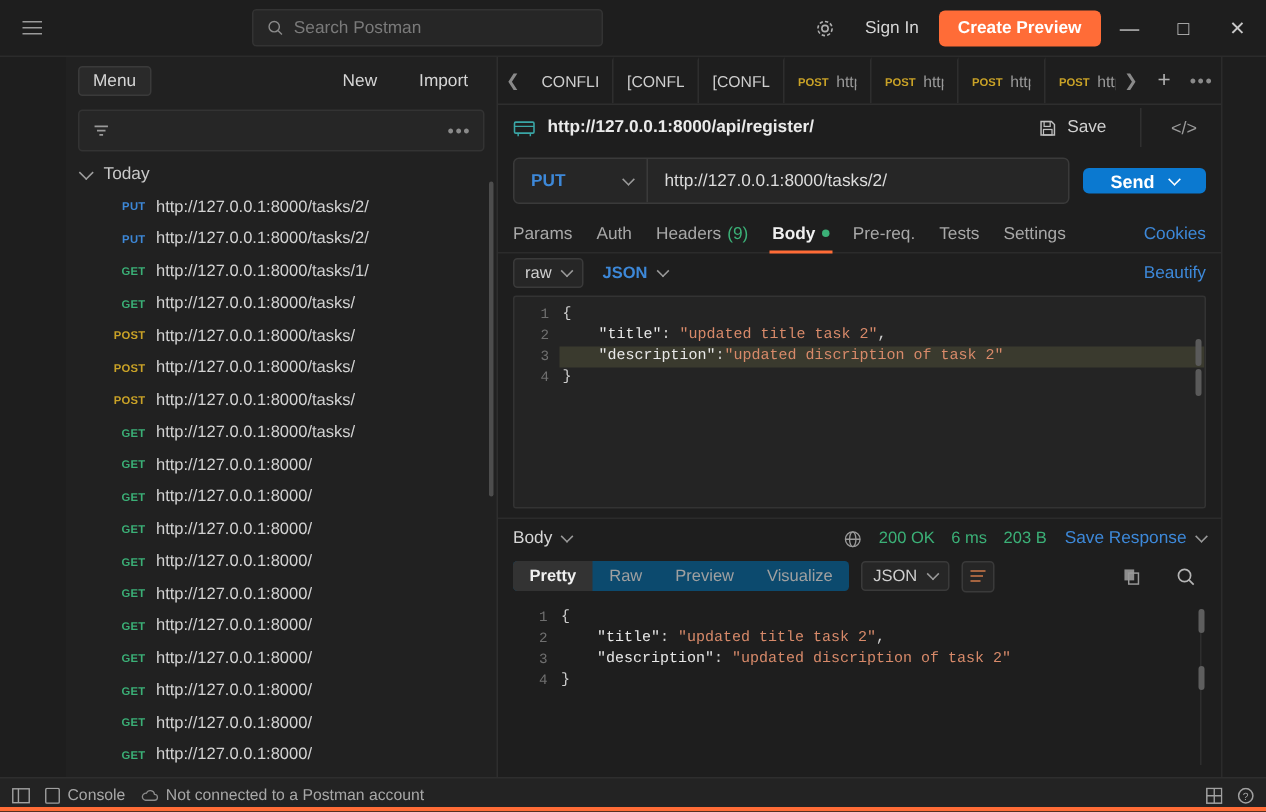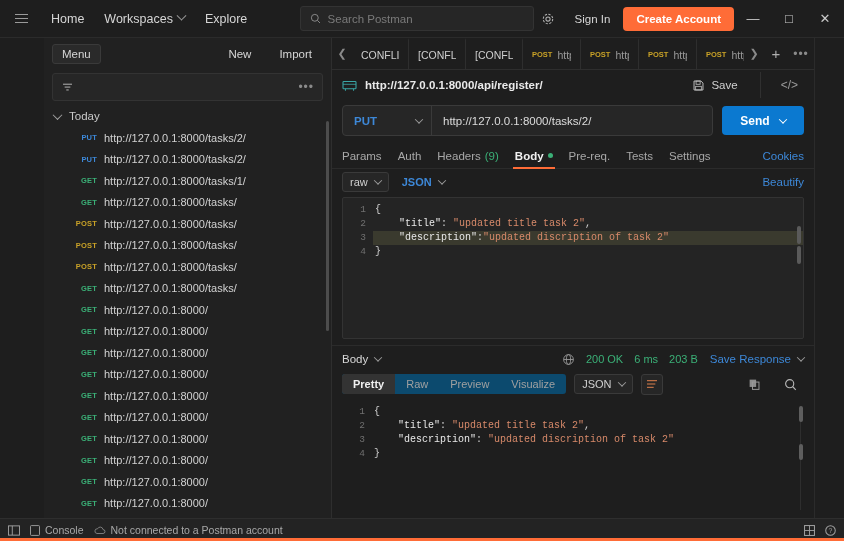--- a/index.html
+++ b/index.html
@@ -19,21 +19,21 @@
     border-bottom: 1px solid #2b2b2b;
   }
   .hamburger { width: 26px; height: 26px; display: flex; align-items: center; justify-content: center; cursor: pointer; }
   .hamburger span { display:block; width: 13px; height: 1px; background: #9a9a9a; box-shadow: 0 4px 0 #9a9a9a, 0 -4px 0 #9a9a9a; }
   .navlinks { display: flex; align-items: center; gap: 2px; margin-left: 8px; }
   .navlink {
     font-size: 12.5px; color: #d6d6d6; padding: 5px 9px; border-radius: 3px;
     cursor: pointer; white-space: nowrap; display: flex; align-items: center; gap: 5px;
   }
   .chev { display:inline-block; width:7px; height:7px; border-right:1.3px solid #9a9a9a; border-bottom:1.3px solid #9a9a9a; transform: rotate(45deg) translate(-2px,-2px); }
-  .searchwrap { flex: 1; display: flex; justify-content: flex-end; }
+  .searchwrap { flex: 1; display: flex; justify-content: center; }
   .searchbox {
     width: 234px; height: 25px; background: #262626; border: 1px solid #333;
     border-radius: 3px; display: flex; align-items: center; gap: 7px; padding: 0 9px;
     cursor: text;
   }
   .searchbox .ph { font-size: 11.5px; color: #7a7a7a; }
   .topright { display: flex; align-items: center; gap: 2px; padding-right: 2px; justify-content: space-between; }
   .iconbtn { width: 28px; height: 26px; display: flex; align-items: center; justify-content: center; cursor: pointer; border-radius: 3px; }
   .signin { font-size: 11.5px; color: #d6d6d6; padding: 5px 11px; cursor: pointer; }
   .createacct {
@@ -97,21 +97,21 @@
   .vsep { width: 1px; height: 26px; background: #303030; margin: 0 6px; }
   .codeicon { font-size: 12px; color: #9a9a9a; cursor:pointer; padding: 0 6px;}
 
   
   .urlrow { display: flex; align-items: center; gap: 9px; padding: 5px 10px 7px 10px; }
   .urlbox { flex: 1; display: flex; align-items: center; height: 31px; border: 1px solid #3a3a3a; border-radius: 4px; background: #262626; overflow:hidden; }
   .methodsel { display: flex; align-items: center; gap: 6px; width: 88px; flex:0 0 88px; padding-left: 11px; font-size: 11.5px; color: #3d88d8; font-weight: bold; cursor: pointer; height:100%; }
   .methodsel .cv2 { margin-left: auto; margin-right: 9px; width:6px; height:6px; border-right:1.2px solid #9a9a9a; border-bottom:1.2px solid #9a9a9a; transform: rotate(45deg) translate(-1px,-1px);}
   .msep { width:1px; height: 100%; background: #3a3a3a; }
   .urlval { flex: 1; padding-left: 11px; font-size: 11.5px; color: #dcdcdc; }
-  .sendbtn { width: 82px; flex:0 0 82px; height: 29px; background: #0b79d0; border-radius: 4px; display: flex; align-items: center; justify-content: center; gap: 10px; color: #fff; font-size: 12px; font-weight: bold; cursor: pointer; }
+  .sendbtn { width: 82px; flex:0 0 82px; height: 17px; background: #0b79d0; border-radius: 4px; display: flex; align-items: center; justify-content: center; gap: 10px; color: #fff; font-size: 12px; font-weight: bold; cursor: pointer; }
   .sendbtn .cv3 { width:6px; height:6px; border-right:1.5px solid #fff; border-bottom:1.5px solid #fff; transform: rotate(45deg) translate(-1px,-1px);}
 
   
   .reqtabs { display: flex; align-items: center; padding: 0 10px; height: 26px; flex:0 0 26px; gap: 0; border-bottom: 1px solid #2b2b2b;}
   .rtab { font-size: 11.5px; color: #a8a8a8; padding: 0 8px; height: 26px; display:flex; align-items:center; gap:4px; cursor: pointer; position: relative; }
   .rtab:first-child { padding-left: 0; }
   .rtab.active { color: #f0f0f0; font-weight: bold; }
   .rtab.active::after { content:''; position: absolute; left: 6px; right: 6px; bottom: 0; height: 2px; background: #ff6c37; }
   .rtab .cnt { color: #3bb077; }
   .greendot { width: 5px; height: 5px; border-radius: 50%; background: #3bb077; display:inline-block; }
@@ -171,50 +171,38 @@
 </style>
 </head>
 <body>
 
 <div class="app">
 
   <div class="topbar">
     <div class="hamburger">
         <span></span>
       </div>
-    <div class="navlinks">
-      <div class="navlink">
-          <span>Home</span>
-        </div>
-      <div class="navlink">
-          <span>Workspaces</span>
-          <i class="chev"></i>
-        </div>
-      <div class="navlink">
-          <span>Explore</span>
-        </div>
-    </div>
     <div class="searchwrap">
       <div class="searchbox">
         <svg width="11" height="11" viewBox="0 0 16 16">
             <circle cx="7" cy="7" r="5" fill="none" stroke="#8a8a8a" stroke-width="1.4"></circle>
             <line x1="10.8" y1="10.8" x2="14.5" y2="14.5" stroke="#8a8a8a" stroke-width="1.4"></line>
           </svg>
         <span class="ph">Search Postman</span>
       </div>
     </div>
     <div class="topright">
       <div class="iconbtn">
         <svg width="14" height="14" viewBox="0 0 16 16">
             <circle cx="8" cy="8" r="2.4" fill="none" stroke="#b0b0b0" stroke-width="1.2"></circle>
             <circle cx="8" cy="8" r="5.4" fill="none" stroke="#b0b0b0" stroke-width="1.2" stroke-dasharray="2.6 1.6"></circle>
           </svg>
       </div>
       <div class="signin">Sign In</div>
-      <div class="createacct">Create Account</div>
+      <div class="createacct">Create Preview</div>
       <div class="winbtn">—</div>
       <div class="winbtn">□</div>
       <div class="winbtn">✕</div>
     </div>
   </div>
 
   <div class="body">
 
     <div class="sidebar">
       <div class="side-head">

